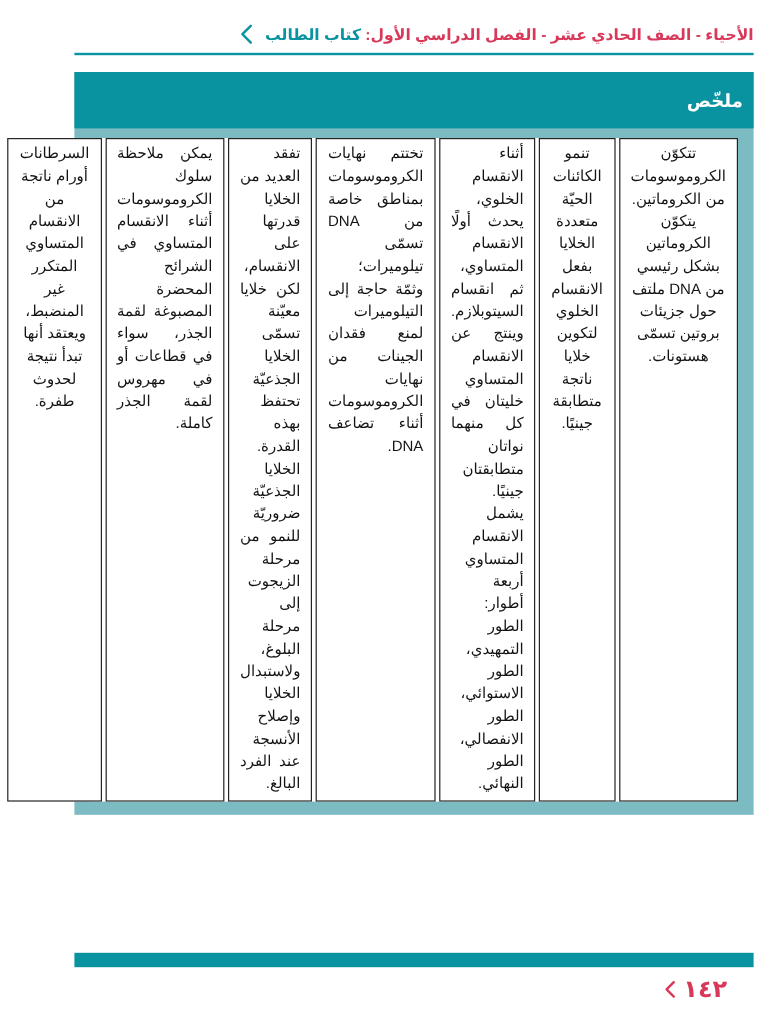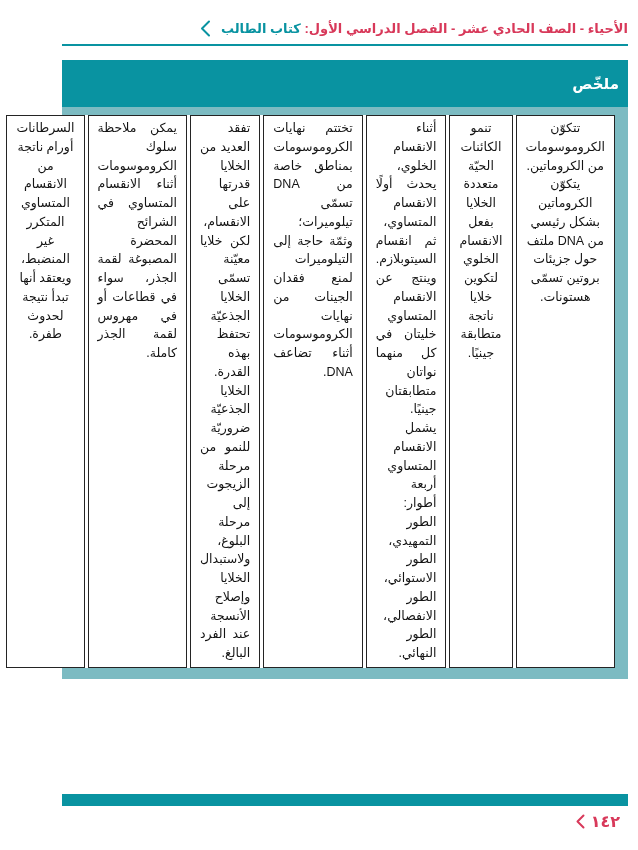--- a/index.html
+++ b/index.html
@@ -68,26 +68,26 @@
   
   .footer-bar {
     position: absolute;
     top: 794px; left: 62px; right: 10px;
     height: 12px;
     background: #0993a1;
   }
   .page-number-row {
     position: absolute;
     top: 812px;
-    right: 18px;
+    right: 32px;
     display: flex;
     align-items: center;
     gap: 6px;
     color: #d8395a;
-    font-size: 16px;
+    font-size: 20px;
     font-weight: bold;
   }
 </style>
 </head>
 <body>
 
 <div class="page">
 
   <header class="header">
     <div class="header-row">

